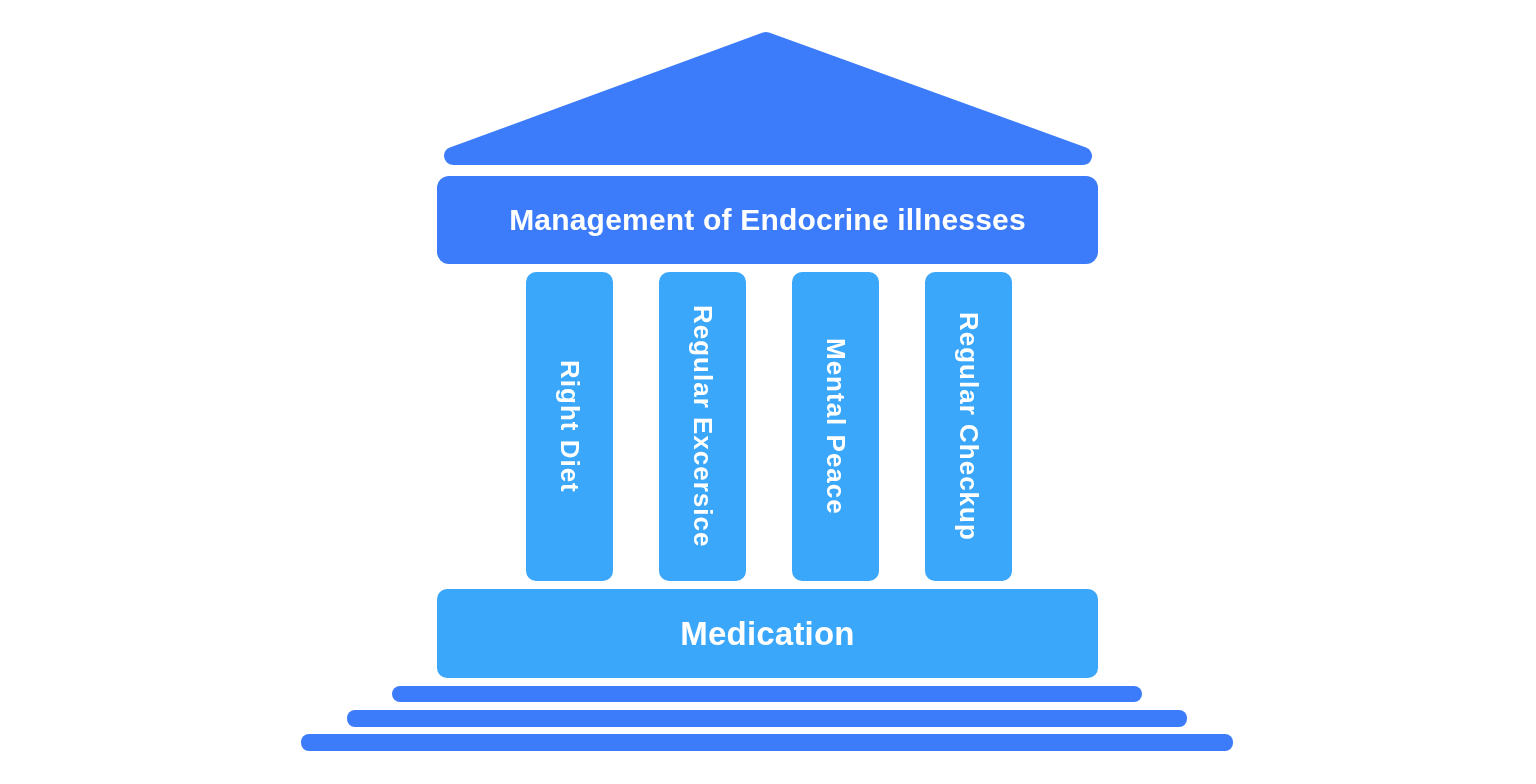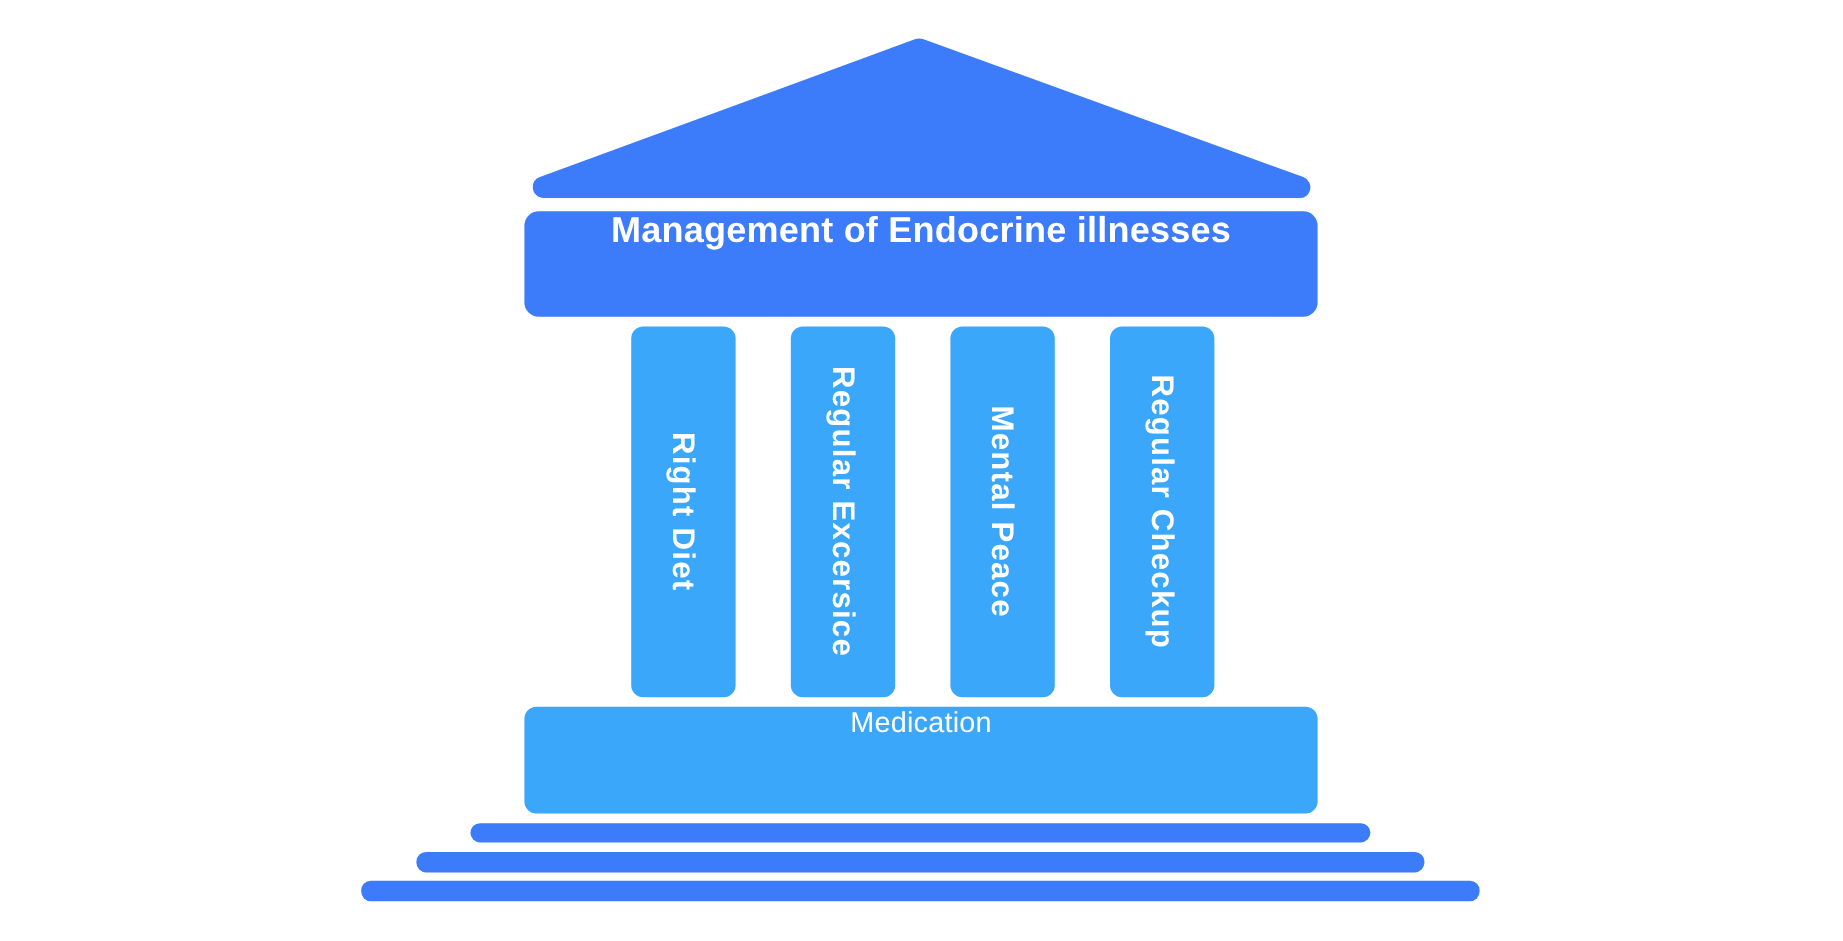--- a/index.html
+++ b/index.html
@@ -14,21 +14,21 @@
     width:1536px; height:784px; overflow:hidden;
   }
   .canvas{
     position:relative; width:1536px; height:784px; background:#ffffff;
   }
   .roof{
     position:absolute; left:437px; top:24px; width:662px; height:148px;
     display:block;
   }
   .bar{
-    position:absolute; display:flex; align-items:flex-start; justify-content:center;
+    position:absolute; display:flex; align-items:center; justify-content:center;
     color:var(--text);
   }
   .title-bar{
     left:437px; top:176px; width:661px; height:88px;
     background:var(--primary); border-radius:12px;
   }
   .title-bar span{
     font-size:30px; font-weight:700; letter-spacing:0.2px;
   }
   .pillar{
@@ -43,21 +43,21 @@
   }
   .pillar-1{ left:526px; }
   .pillar-2{ left:659px; }
   .pillar-3{ left:792px; }
   .pillar-4{ left:925px; }
   .foundation-bar{
     left:437px; top:589px; width:661px; height:89px;
     background:var(--light); border-radius:10px;
   }
   .foundation-bar span{
-    font-size:24px; font-weight:400; letter-spacing:0.2px;
+    font-size:33px; font-weight:700; letter-spacing:0.2px;
   }
   .step{
     position:absolute; background:var(--primary); border-radius:8px; height:16px;
   }
   .step-1{ left:392px; top:686px; width:750px; }
   .step-2{ left:347px; top:710px; width:840px; height:17px; }
   .step-3{ left:301px; top:734px; width:932px; height:17px; }
 </style>
 </head>
 <body>

